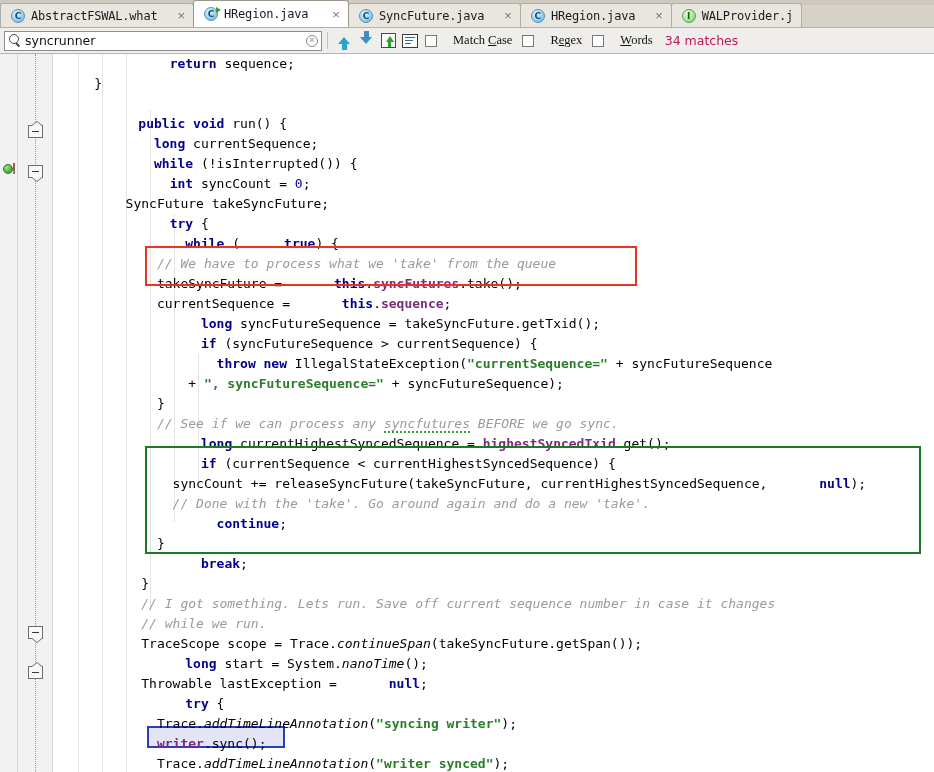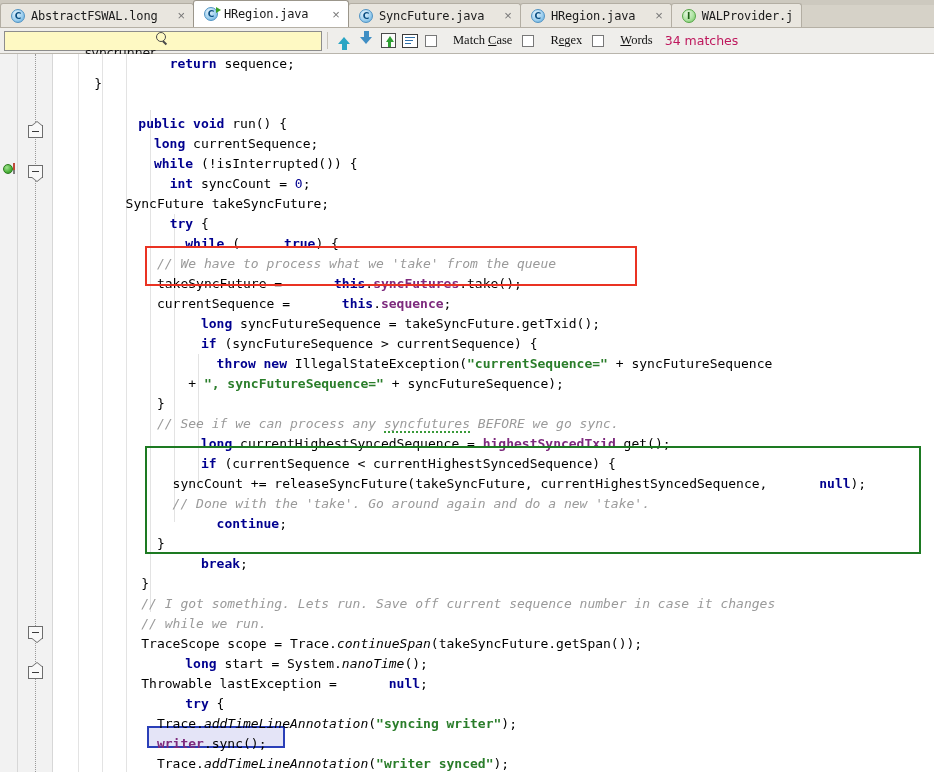--- a/index.html
+++ b/index.html
@@ -101,26 +101,25 @@
     border-bottom: 1px solid #b9b5ac;
     display: flex;
     align-items: center;
     padding: 0 4px;
     gap: 0;
   }
   .findfield {
     position: relative;
     width: 318px;
     height: 20px;
-    background: #fef9c3;
+    background: #ffffff;
     border: 1px solid #8d8d8d;
     display: flex;
     align-items: center;
     padding: 0 3px;
-    flex-direction: column;
   }
   .findfield .magnifier {
     width: 13px; height: 13px;
     flex: 0 0 auto;
     margin-right: 4px;
     position: relative;
   }
   .findfield .magnifier::before {
     content:"";
     position:absolute; left:1px; top:0px;
@@ -363,21 +362,21 @@
   .annbox.red   { border: 2px solid #ea3323; }
   .annbox.green { border: 2px solid #1d7a22; }
   .annbox.blue  { border: 2px solid #2a3fb8; background: #e4e4f7; z-index: 1; }
 </style>
 </head>
 <body>
 
 <div id="tabbar">
     <div class="tab">
       <span class="jicon cls">C</span>
-      <span class="tlabel">AbstractFSWAL.long</span>
+      <span class="tlabel">AbstractFSWAL.what</span>
       <span class="tclose">×</span>
     </div>
     <div class="tab active">
       <span class="jicon cls">C<span class="runmark"></span></span>
       <span class="tlabel">HRegion.java</span>
       <span class="tclose">×</span>
     </div>
     <div class="tab">
       <span class="jicon cls">C</span>
       <span class="tlabel">SyncFuture.java</span>

